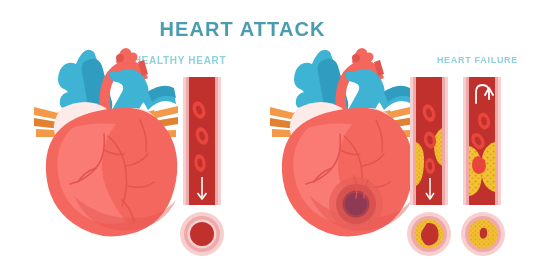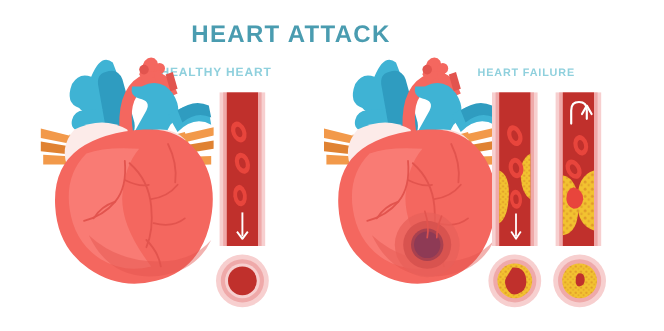--- a/index.html
+++ b/index.html
@@ -11,21 +11,21 @@
   .txt{position:absolute;white-space:nowrap;}
   #title{
     left:0;top:18px;width:485px;text-align:center;
     font-size:20px;font-weight:700;letter-spacing:1.1px;color:#4a9cb0;
   }
   #lbl-healthy{
     left:125px;top:55px;width:110px;text-align:center;
     font-size:10px;font-weight:700;letter-spacing:.7px;color:#8fd0dd;
   }
   #lbl-failure{
-    left:398px;top:55px;width:120px;text-align:left;
+    left:398px;top:55px;width:120px;text-align:right;
     font-size:9px;font-weight:700;letter-spacing:.7px;color:#8fd0dd;
   }
   svg{display:block;position:absolute;left:0;top:0;}
 </style>
 </head>
 <body>
 
 <div id="stage">
 
   <div class="txt" id="title">HEART ATTACK</div>

